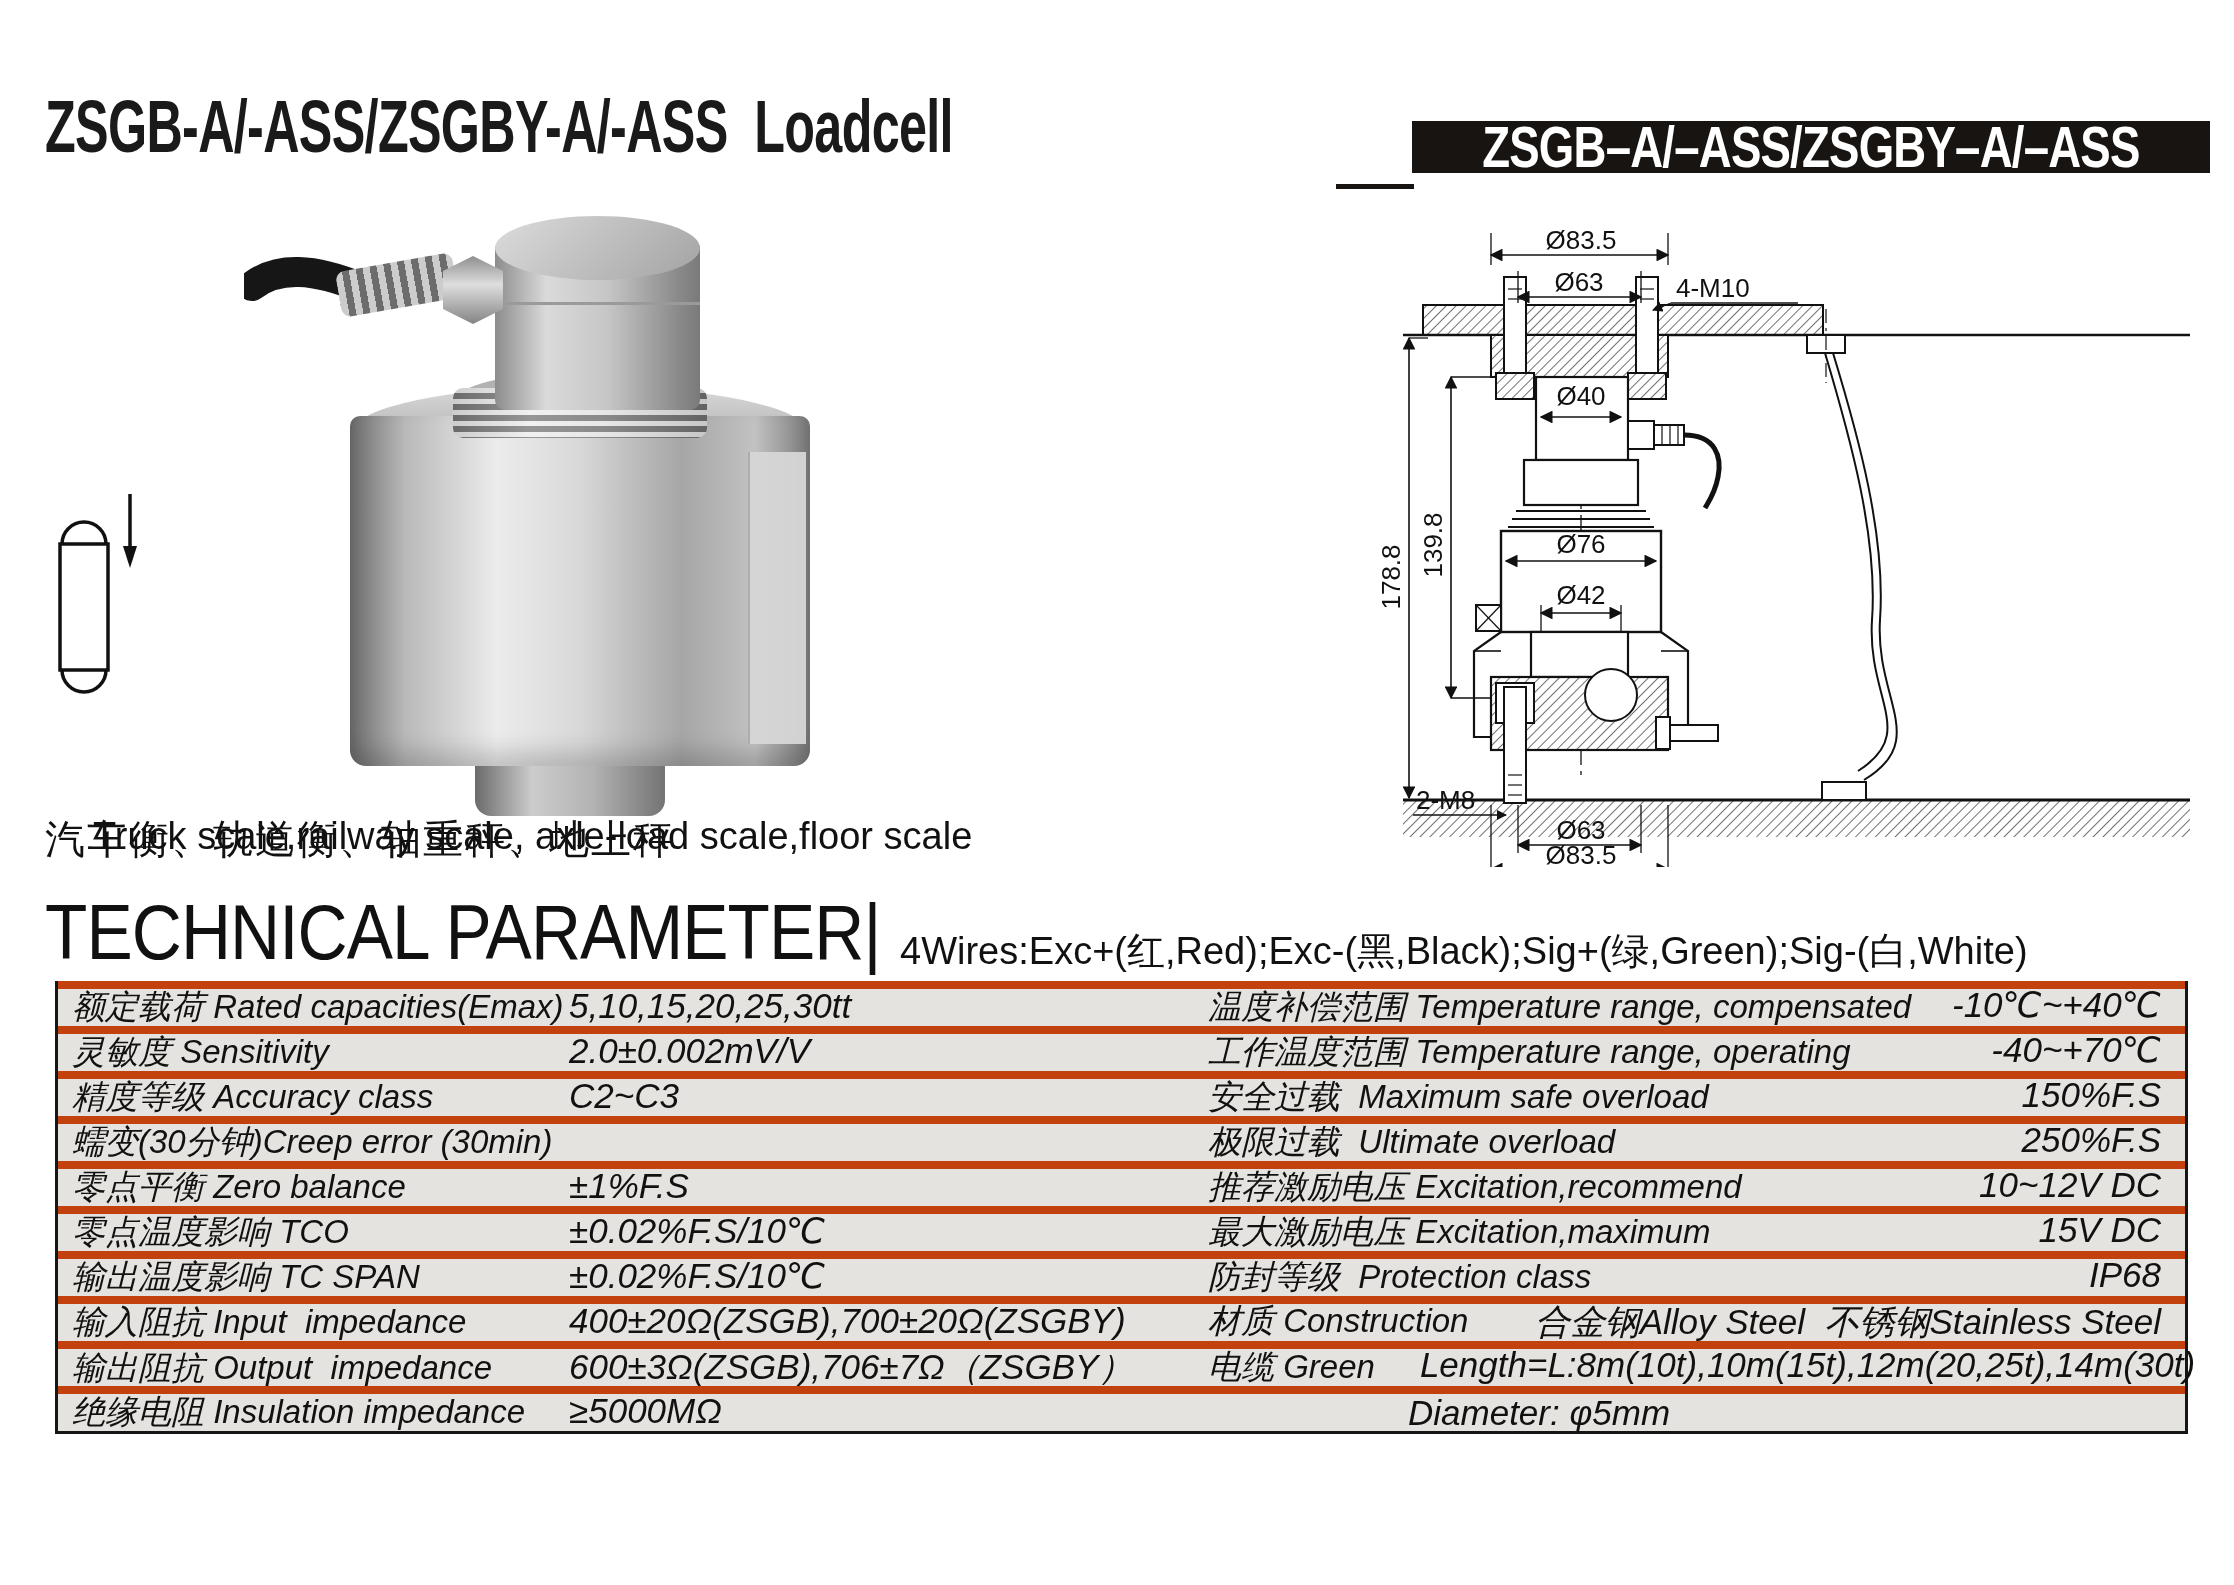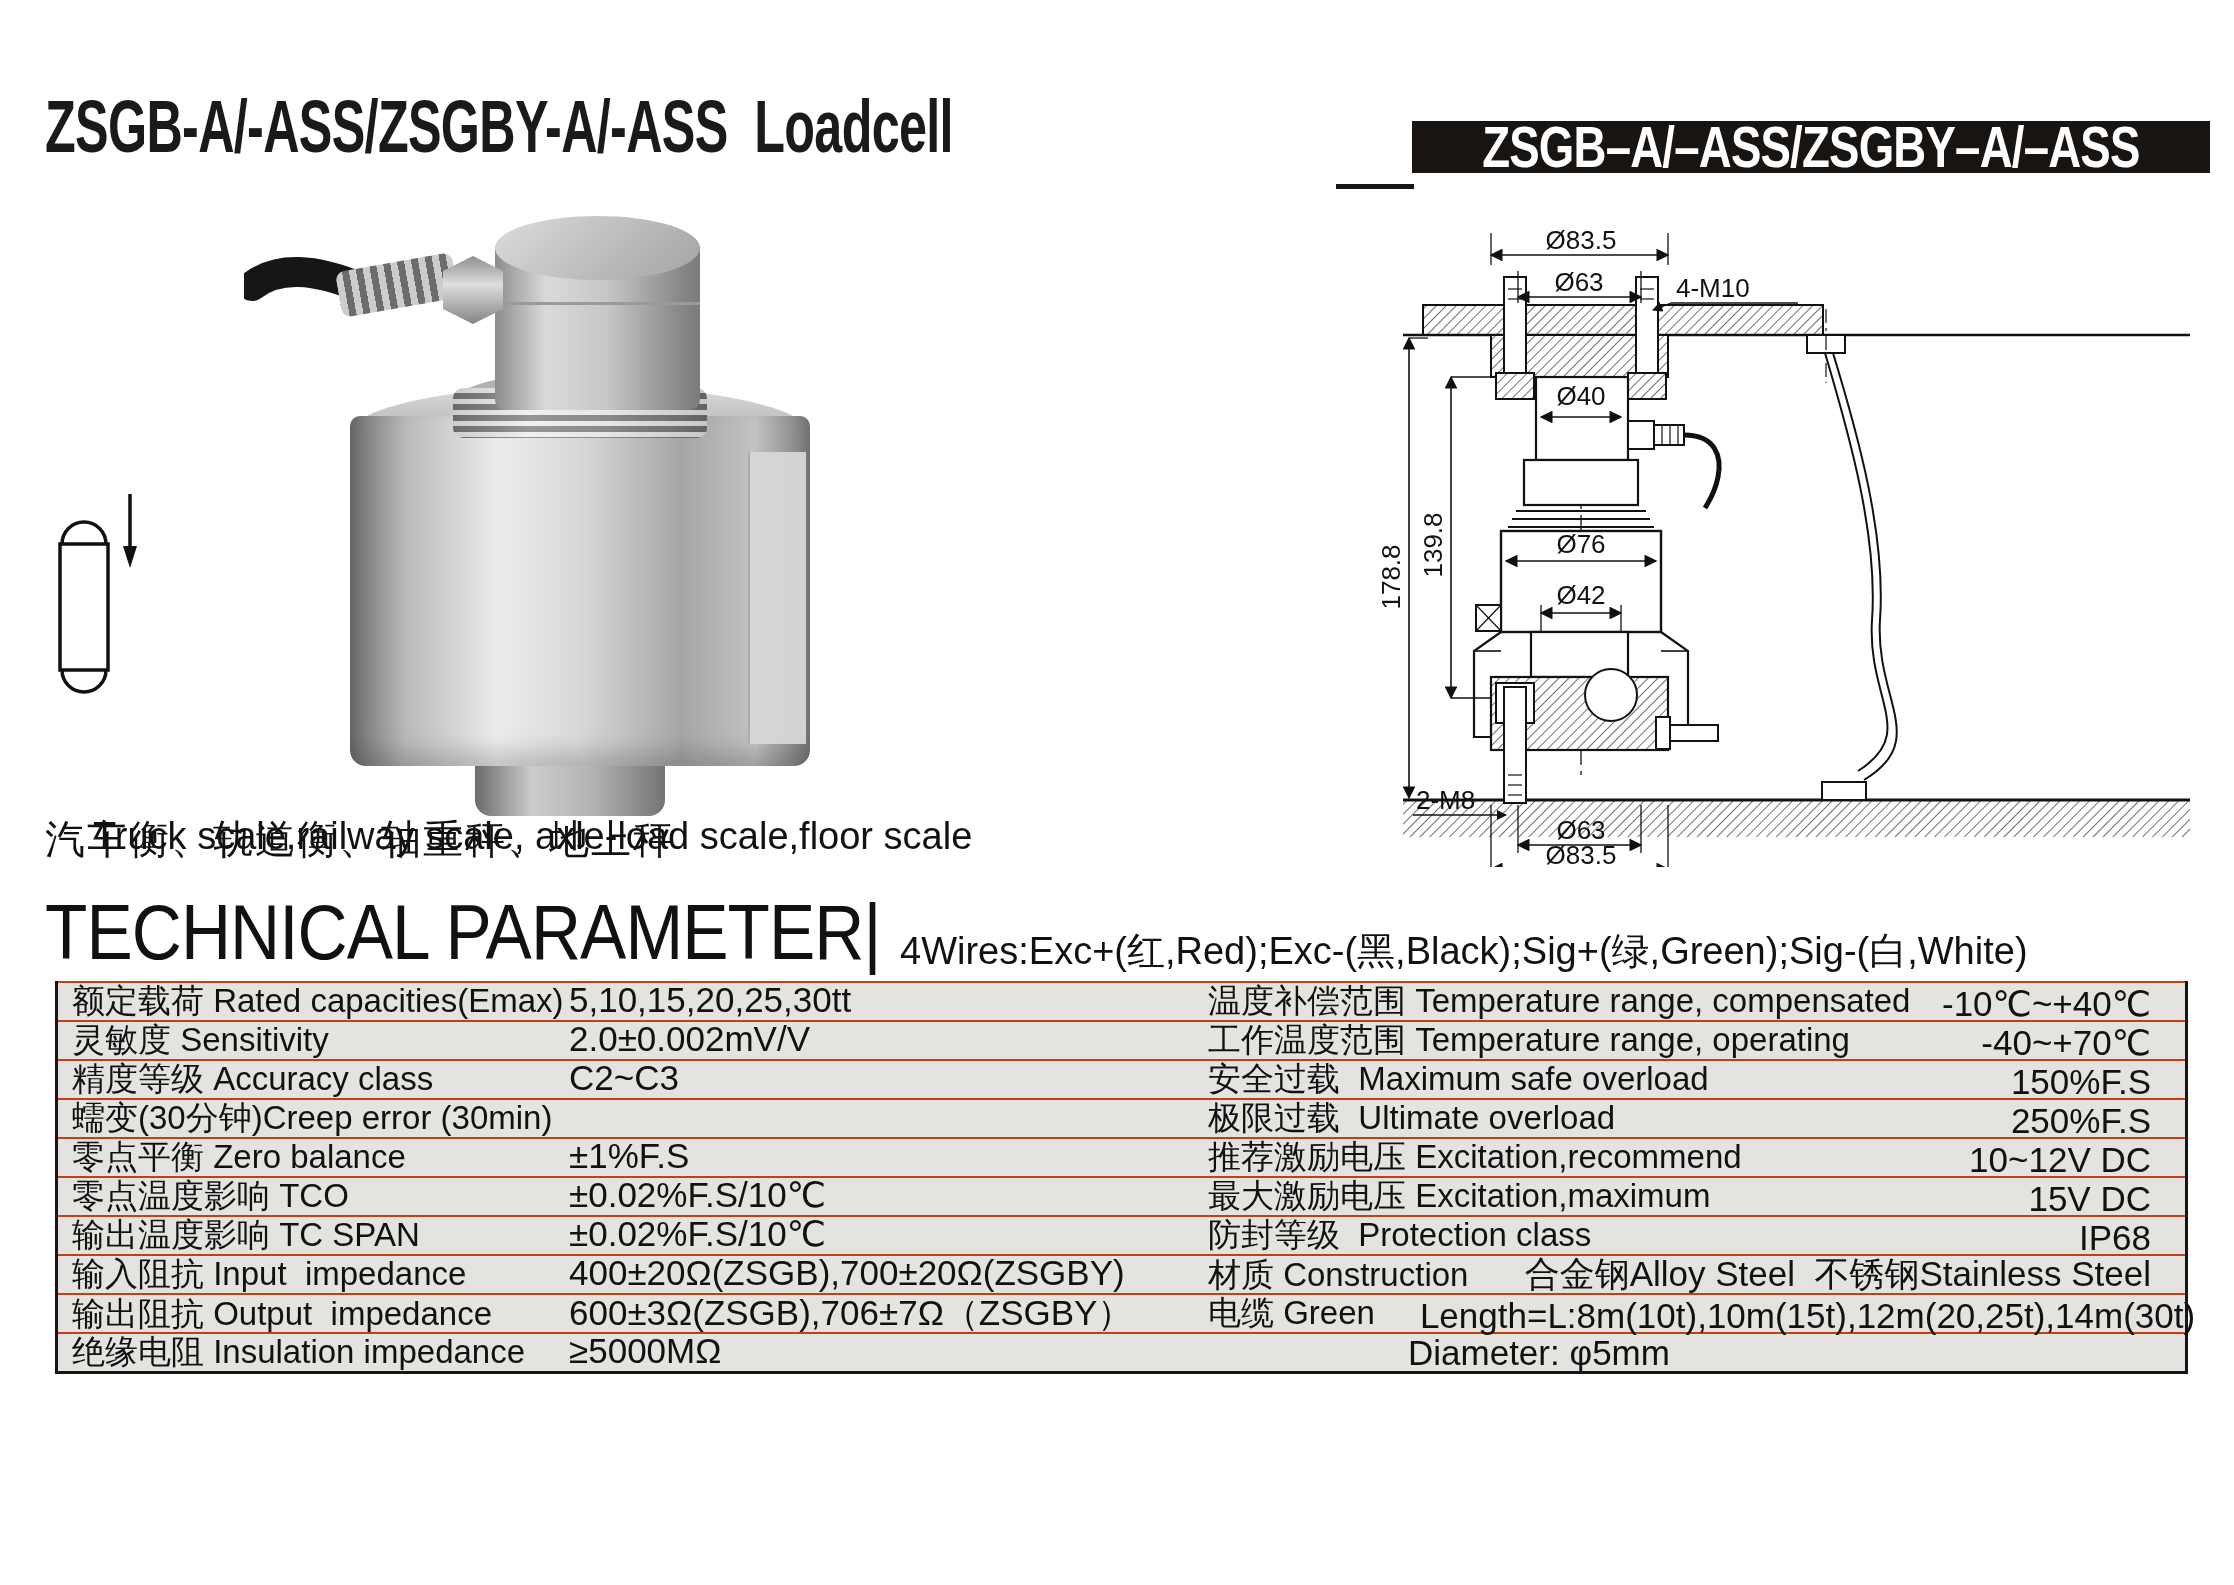--- a/index.html
+++ b/index.html
@@ -68,26 +68,26 @@
   .secheading{left:45px;top:888px;font-size:77px;font-weight:400;white-space:pre;
     transform:scaleX(0.9);transform-origin:left top;letter-spacing:-1px;}
   .wires{left:900px;top:926px;font-size:38px;white-space:pre;}
 
   
   .ptable{
     left:55px;top:981px;width:2133px;background:#e5e3e0;
     border-left:3px solid #161616;border-right:3px solid #161616;
     border-bottom:3px solid #161616;box-sizing:border-box;
   }
-  .trow{height:37px;display:flex;align-items:center;border-top:2px solid #c2410c;}
+  .trow{height:37px;display:flex;align-items:center;border-top:8px solid #c2410c;font-style:italic;}
   .lcell{width:1095px;flex:0 0 auto;display:flex;align-items:baseline;overflow:visible;}
   .lcell .lab{flex:0 0 auto;min-width:497px;padding-left:14px;font-size:33px;white-space:pre;}
   .lcell .val{font-size:35px;white-space:pre;}
-  .rcell{flex:1 1 auto;display:flex;align-items:flex-end;justify-content:space-between;
-    padding-right:34px;overflow:visible;}
+  .rcell{flex:1 1 auto;display:flex;align-items:flex-start;justify-content:space-between;
+    padding-right:24px;overflow:visible;}
   .rcell .lab{padding-left:55px;font-size:33px;white-space:pre;}
   .rcell .val{font-size:35px;white-space:pre;}
   .rcell.flow{justify-content:flex-start;}
   .rcell.flow .val{margin-left:45px;}
   .rcell.indent .val{margin-left:200px;}
 
   
   .drawing{left:1378px;top:205px;}
   .drawing text{font-family:"Liberation Sans","DejaVu Sans",sans-serif;}
 </style>

